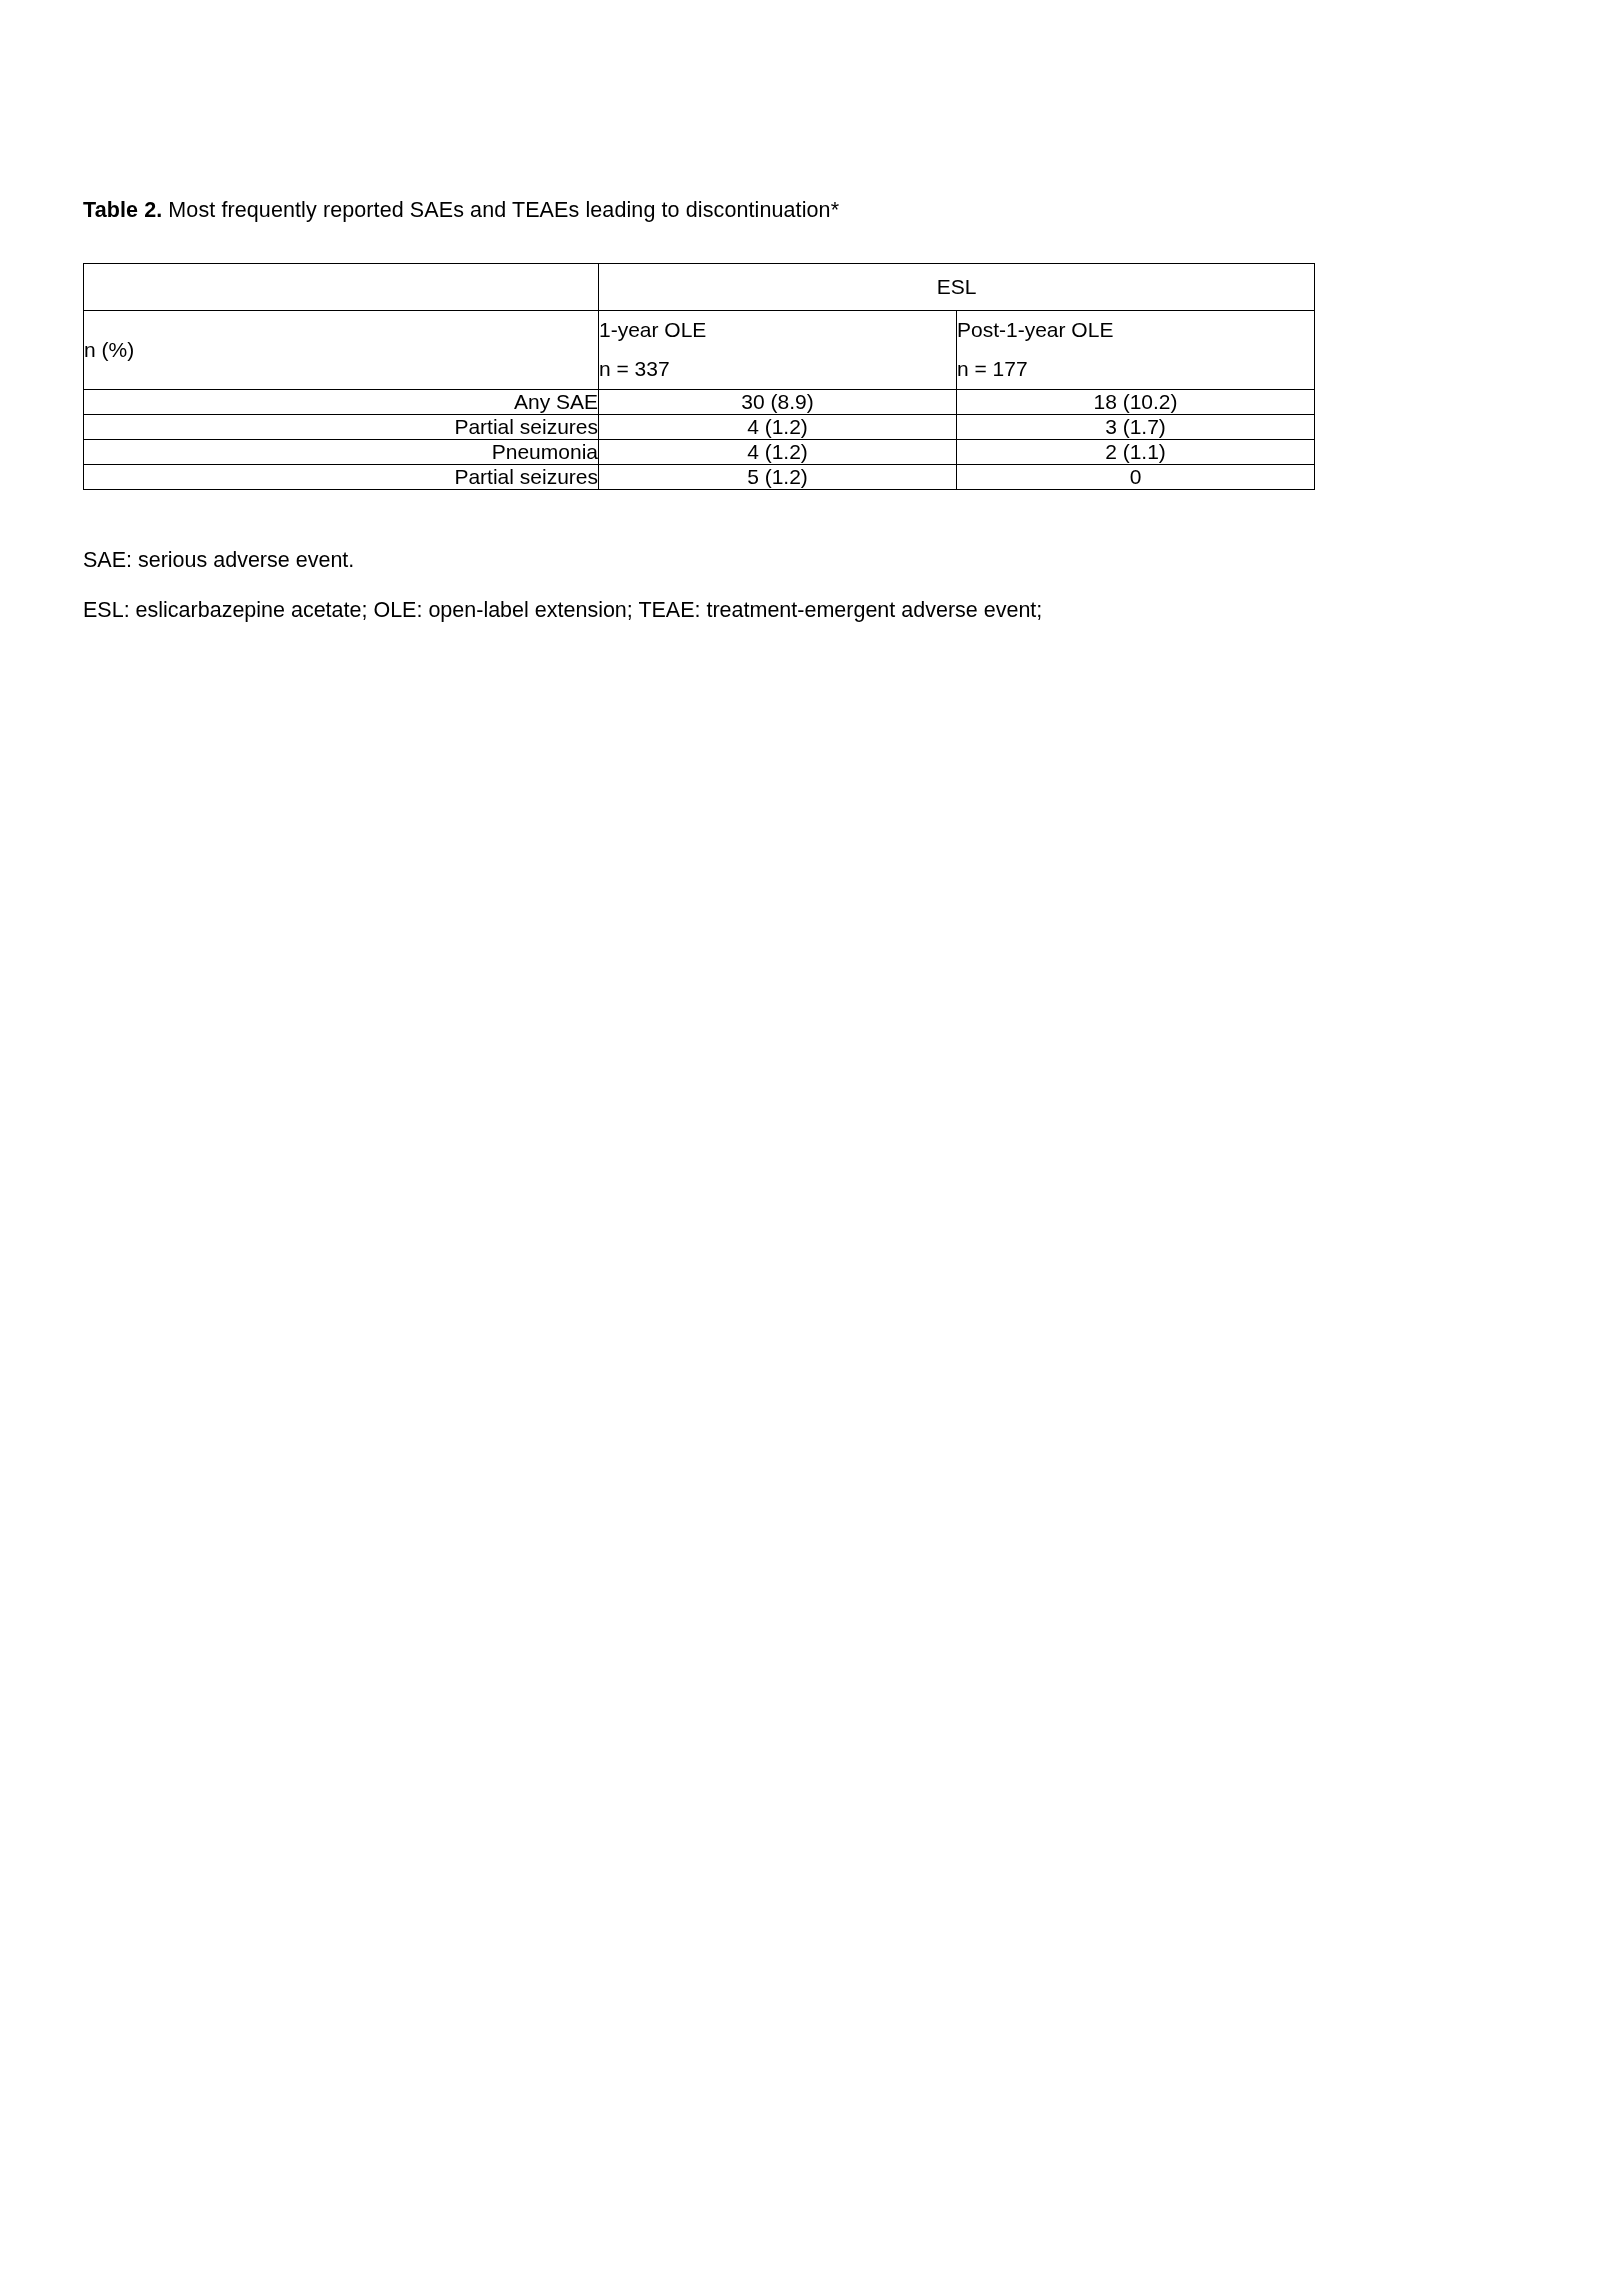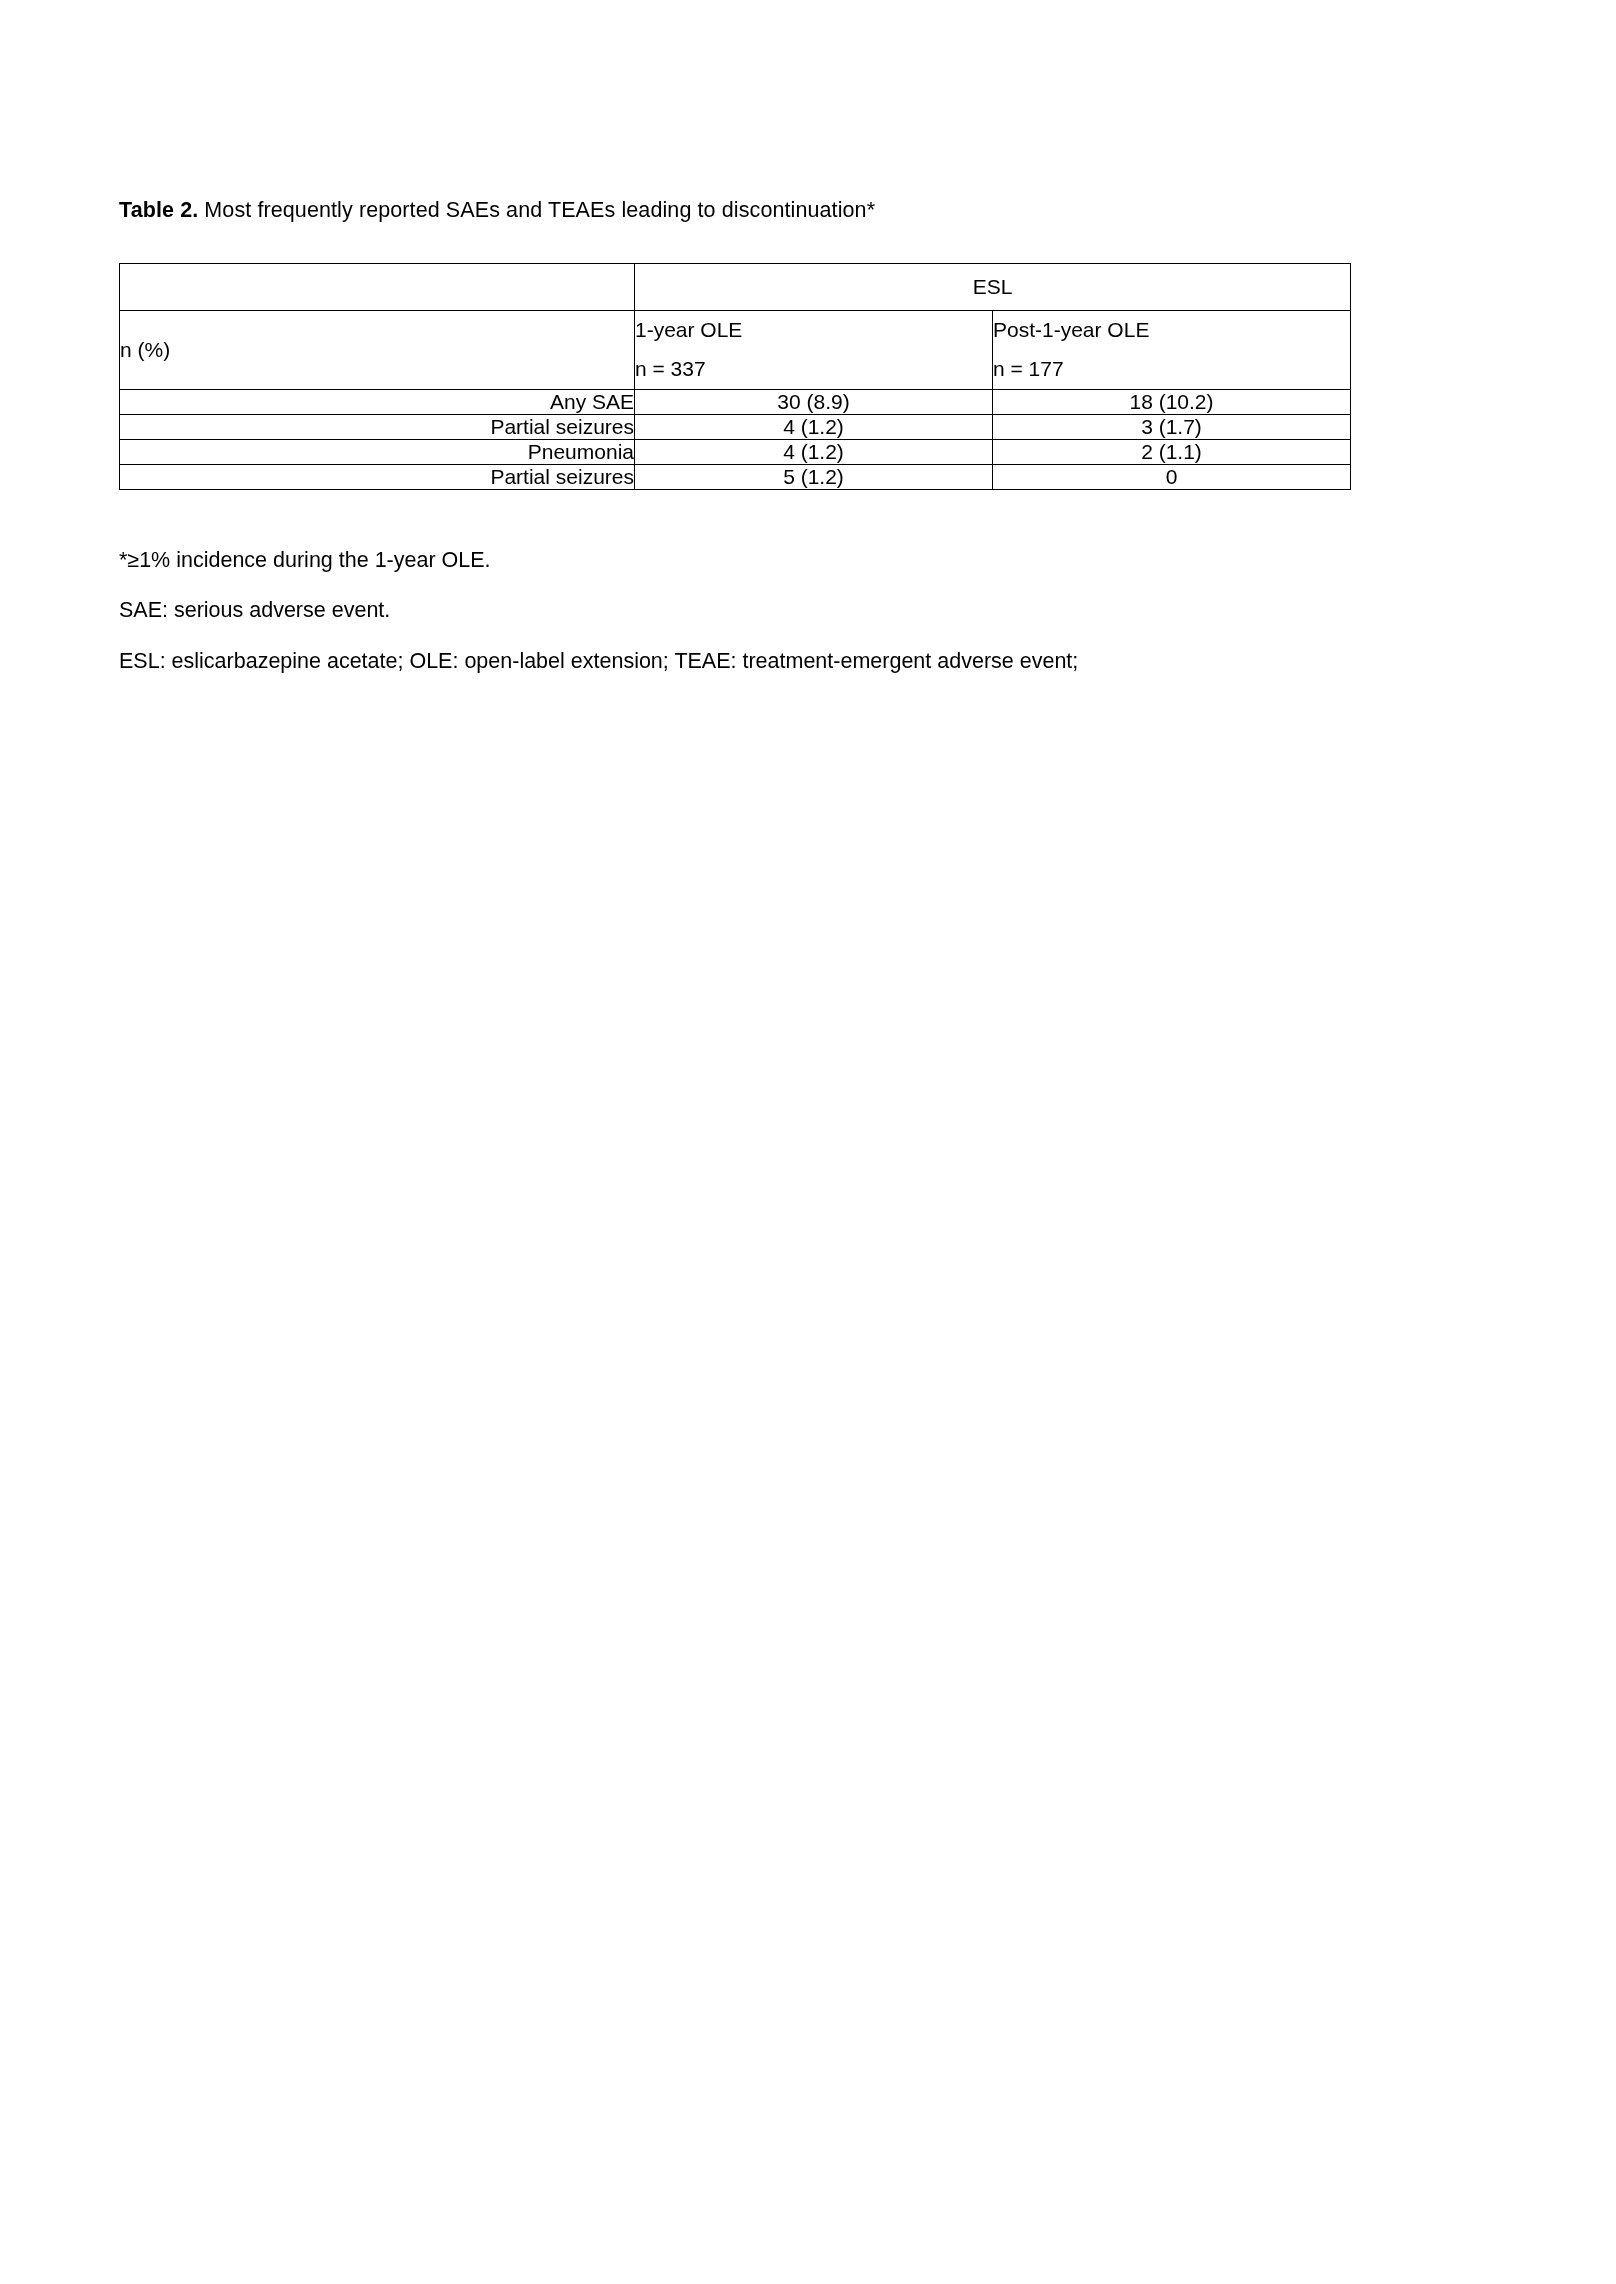--- a/index.html
+++ b/index.html
@@ -12,21 +12,21 @@
     height: 2284px;
     font-family: "Liberation Sans", sans-serif;
     color: #000000;
     -webkit-font-smoothing: antialiased;
   }
   .page {
     position: relative;
     width: 1617px;
     height: 1692px;
     box-sizing: border-box;
-    padding: 195px 195px 0 119px;
+    padding: 195px 195px 0 83px;
   }
   .caption {
     font-size: 21.5px;
     line-height: 1.4;
     margin: 0 0 38px 0;
     letter-spacing: 0.1px;
   }
   .caption .lbl {
     font-weight: bold;
   }
@@ -140,19 +140,18 @@
       </tr>
       <tr>
         <td class="rowlabel indent">Partial seizures</td>
         <td class="val">5 (1.2)</td>
         <td class="val">0</td>
       </tr>
     </tbody>
   </table>
 
   <div class="footnotes">
-    <p>*≥1% incidence during the 1-year OLE.</p>
     <p>SAE: serious adverse event.</p>
     <p>ESL: eslicarbazepine acetate; OLE: open-label extension; TEAE: treatment-emergent adverse event;</p>
   </div>
 
 </div>
 
 
 </body></html>

